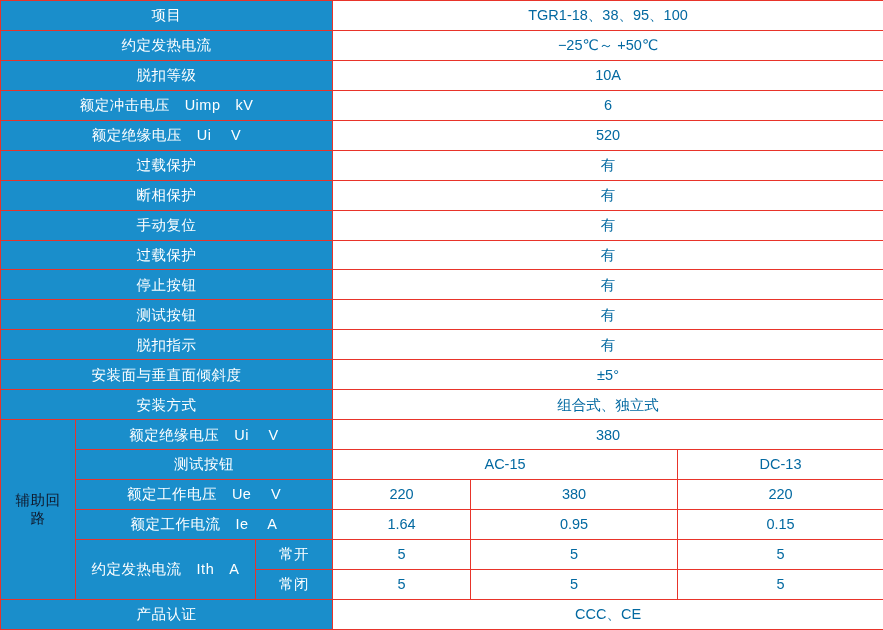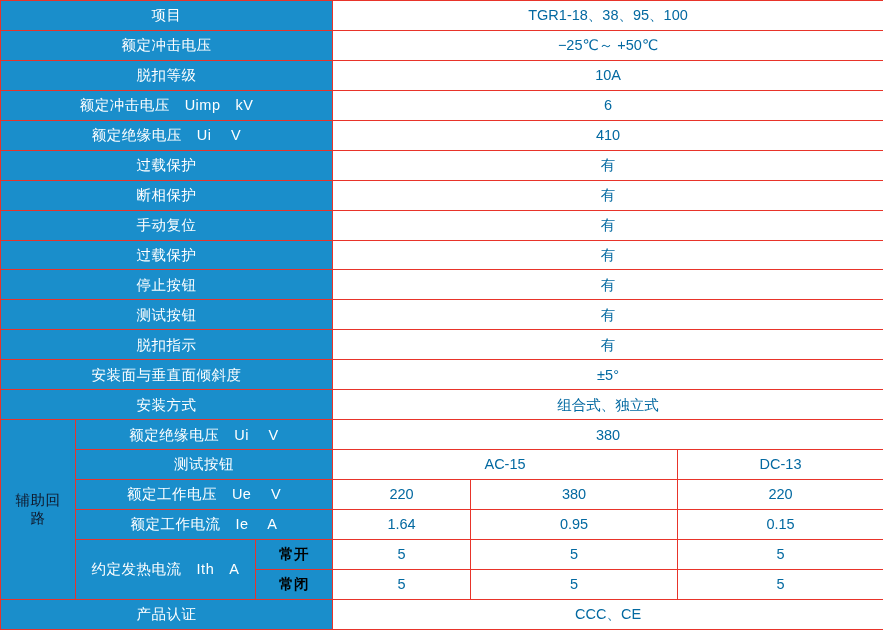--- a/index.html
+++ b/index.html
@@ -43,24 +43,23 @@
     padding-left: 18px;
     letter-spacing: 0.5px;
   }
   td.group-label {
     background: #1a8ecb;
     color: #0f172a;
     letter-spacing: 0.5px;
   }
   td.mini-label {
     background: #1a8ecb;
-    color: #000000;
+    color: #ffffff;
     font-size: 14px;
     letter-spacing: 0.5px;
-    font-weight: bold;
   }
 </style>
 </head>
 <body>
 
 <table id="spec-table">
   <colgroup>
     <col style="width:75px">
     <col style="width:180px">
     <col style="width:77px">
@@ -68,34 +67,34 @@
     <col style="width:207px">
     <col style="width:206px">
   </colgroup>
   <tbody>
     <tr>
       <td class="label" colspan="3">项目</td>
       <td class="value" colspan="3">TGR1-18、38、95、100</td>
     </tr>
 
     <tr>
-      <td class="label" colspan="3">额定冲击电压</td>
+      <td class="label" colspan="3">约定发热电流</td>
       <td class="value" colspan="3">−25℃～ +50℃</td>
     </tr>
     <tr>
       <td class="label" colspan="3">脱扣等级</td>
       <td class="value" colspan="3">10A</td>
     </tr>
     <tr>
       <td class="label" colspan="3">额定冲击电压　Uimp　kV</td>
       <td class="value" colspan="3">6</td>
     </tr>
     <tr>
       <td class="label" colspan="3">额定绝缘电压　Ui　 V</td>
-      <td class="value" colspan="3">410</td>
+      <td class="value" colspan="3">520</td>
     </tr>
     <tr>
       <td class="label" colspan="3">过载保护</td>
       <td class="value" colspan="3">有</td>
     </tr>
     <tr>
       <td class="label" colspan="3">断相保护</td>
       <td class="value" colspan="3">有</td>
     </tr>
     <tr>

